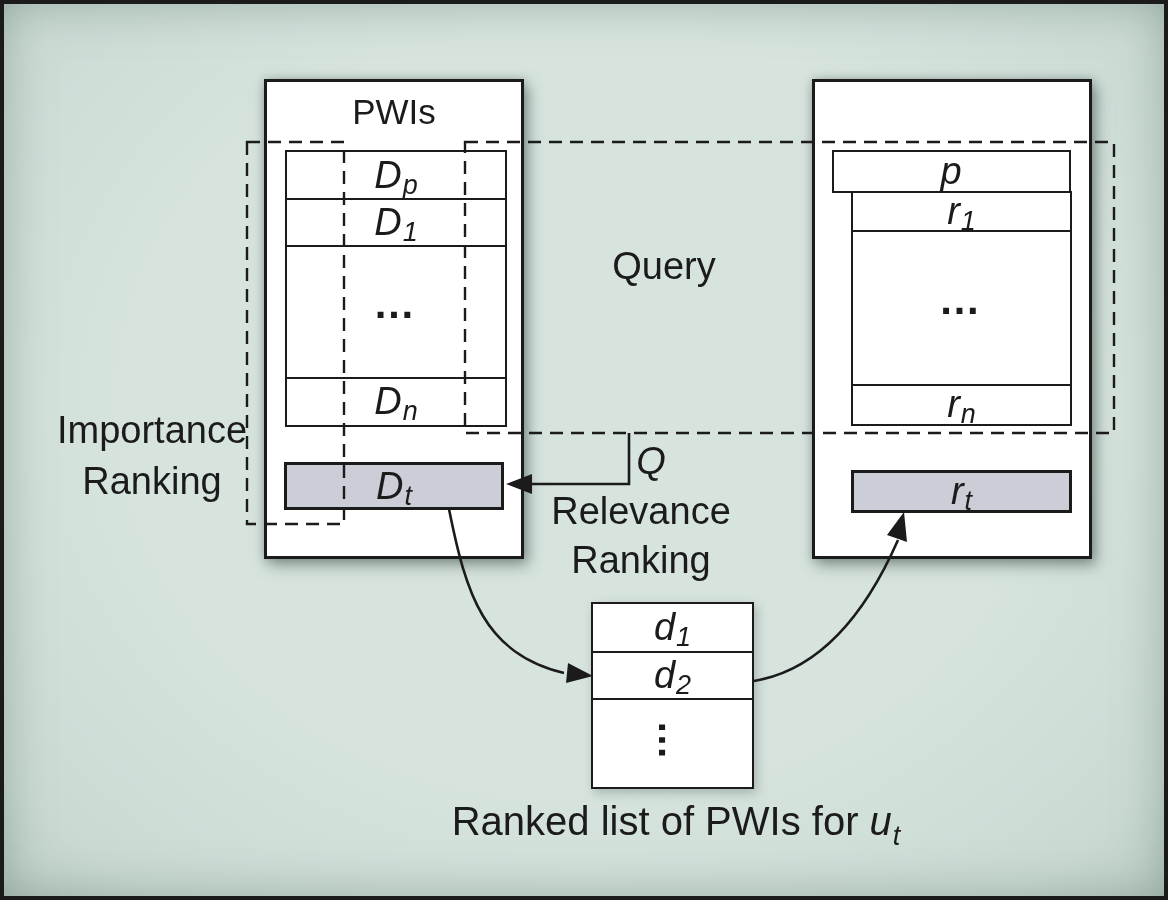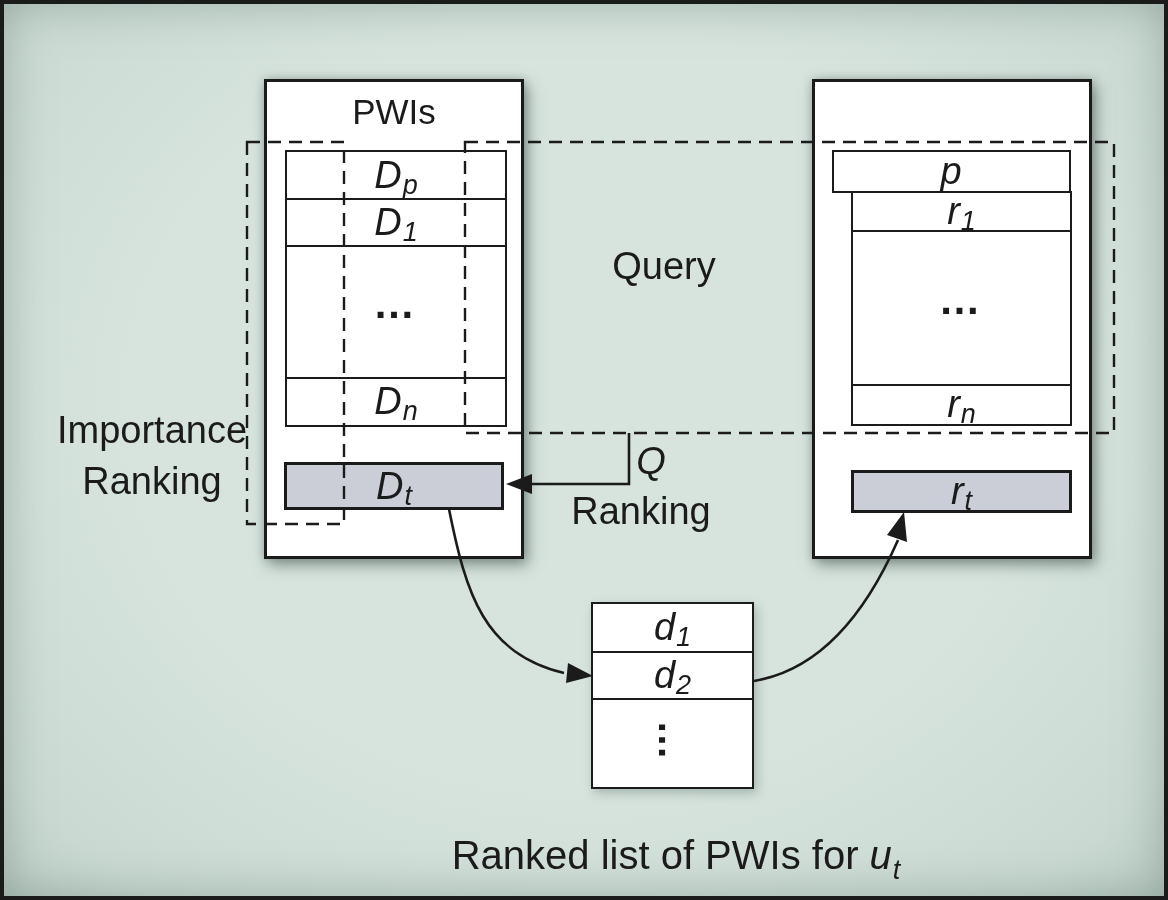--- a/index.html
+++ b/index.html
@@ -140,35 +140,36 @@
     </div>
     <div class="trow sep" style="height:47px;">
       <span class="mi">d</span>
         <span class="msub">2</span>
     </div>
     <div class="trow" style="height:86px;">
       <span class="vdots">…</span>
     </div>
   </div>
 
-  <div class="caption" style="left:672px;top:829px;">
+  <div class="caption" style="left:672px;top:795px;">
     <span>Ranked list of PWIs for</span>
     <span class="mi">u</span><span class="msub">t</span>
   </div>
 
   <div class="flabel" style="left:660px;top:239px;line-height:46px;">
     <div>Query</div>
   </div>
 
   <div class="flabel" style="left:128px;top:401px;line-height:51px;margin-left:20px;">
     <div>Importance</div>
     <div>Ranking</div>
   </div>
 
   <div class="flabel" style="left:637px;top:483px;line-height:49px;">
+    <div>Relevance</div>
     <div>Ranking</div>
   </div>
 
   <div class="flabel mi" style="left:647px;top:436px;">Q</div>
 
   <svg class="overlay" width="1168" height="900" viewBox="0 0 1168 900">
     <rect class="dash" x="243" y="138" width="97" height="382"></rect>
     <rect class="dash" x="461" y="138" width="649" height="291"></rect>
 
     <path class="solid" d="M625,429 L625,480 L527,480"></path>

